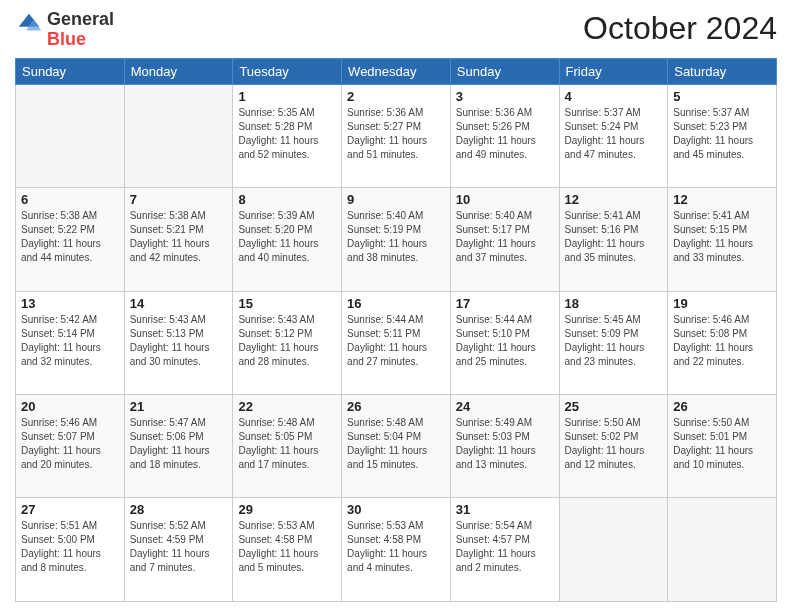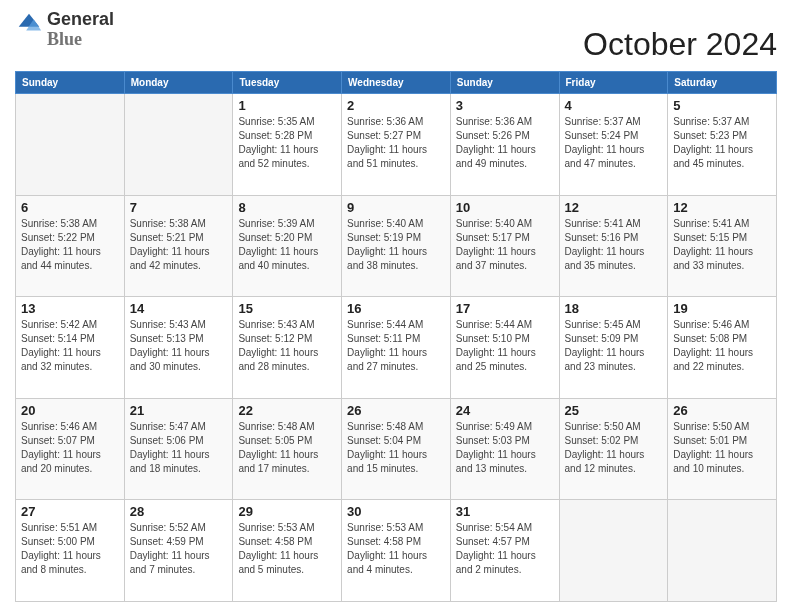--- a/index.html
+++ b/index.html
@@ -27,28 +27,27 @@
       display: flex;
       align-items: flex-start;
       gap: 4px;
     }
     .logo-text {
       font-size: 18px;
       font-weight: bold;
       line-height: 1.1;
     }
     .logo-general { color: #333; }
-    .logo-blue { color: #737373; font-family: Liberation Serif, serif; }
+    .logo-blue { color: #ef4444; }
     .logo-icon {
       width: 28px;
       height: 28px;
     }
     .title-block {
       text-align: right;
-      margin-top: 16px;
     }
     .month-title {
       font-size: 32px;
       font-weight: normal;
       color: #222;
     }
     .location-title {
       font-size: 16px;
       color: #444;
     }
@@ -57,22 +56,22 @@
       border: 1px solid #ccc;
       border-collapse: collapse;
       width: 100%;
       table-layout: fixed;
     }
     .calendar th {
       background-color: #2a6ab0;
       color: #fff;
       text-align: left;
       padding: 5px 6px;
-      font-size: 10px;
-      font-weight: bold;
+      font-size: 13px;
+      font-weight: normal;
       border: 1px solid #4a8ace;
     }
     .calendar td {
       border: 1px solid #ccc;
       vertical-align: top;
       padding: 4px 5px;
       font-size: 10.5px;
       color: #333;
       background: #fff;
       height: 88px;

